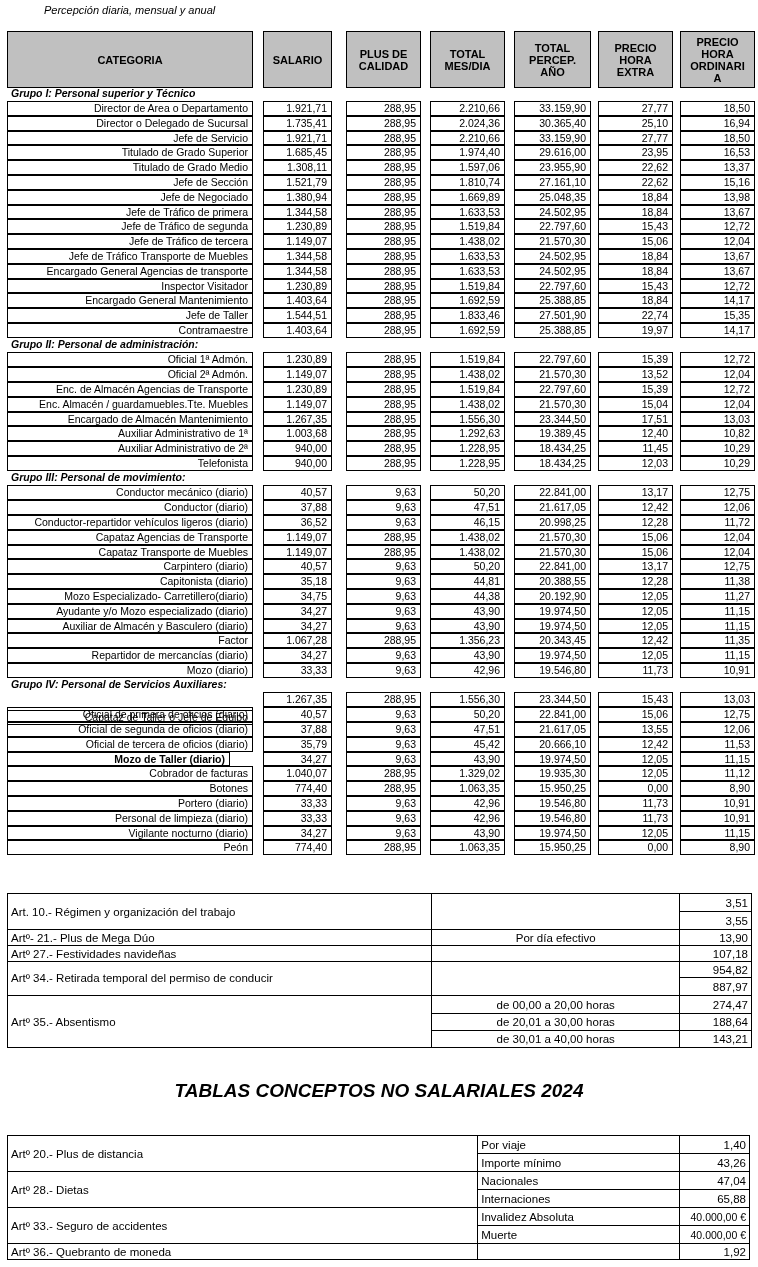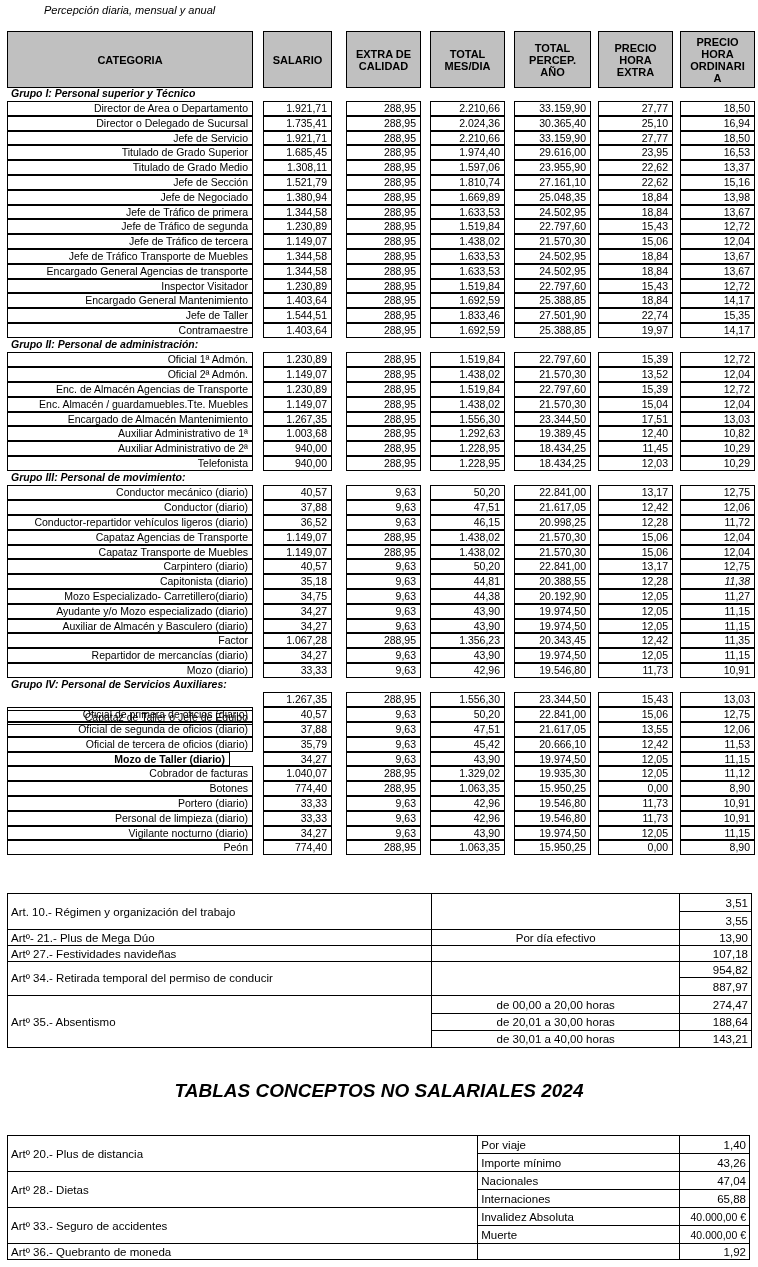--- a/index.html
+++ b/index.html
@@ -26,21 +26,21 @@
 <div class="abs subtitle">Percepción diaria, mensual y anual</div>
 
 <div id="salary-table">
     <div class="hdr" style="left: 7px; width: 246px;">
       <span style="white-space: pre-line;">CATEGORIA</span>
     </div>
     <div class="hdr" style="left: 263px; width: 69px;">
       <span style="white-space: pre-line;">SALARIO</span>
     </div>
     <div class="hdr" style="left: 346px; width: 75px;">
-      <span style="white-space: pre-line;">EXTRA DE
+      <span style="white-space: pre-line;">PLUS DE
 CALIDAD</span>
     </div>
     <div class="hdr" style="left: 430px; width: 75px;">
       <span style="white-space: pre-line;">TOTAL
 MES/DIA</span>
     </div>
     <div class="hdr" style="left: 514px; width: 77px;">
       <span style="white-space: pre-line;">TOTAL
 PERCEP.
 AÑO</span>
@@ -268,21 +268,21 @@
     <div class="cell" style="left: 430px; width: 75px; top: 559.4px;">50,20</div>
     <div class="cell" style="left: 514px; width: 77px; top: 559.4px;">22.841,00</div>
     <div class="cell" style="left: 598px; width: 75px; top: 559.4px;">13,17</div>
     <div class="cell" style="left: 680px; width: 75px; top: 559.4px;">12,75</div>
     <div class="cell" style="left: 7px; width: 246px; top: 574.2px;">Capitonista (diario)</div>
     <div class="cell" style="left: 263px; width: 69px; top: 574.2px;">35,18</div>
     <div class="cell" style="left: 346px; width: 75px; top: 574.2px;">9,63</div>
     <div class="cell" style="left: 430px; width: 75px; top: 574.2px;">44,81</div>
     <div class="cell" style="left: 514px; width: 77px; top: 574.2px;">20.388,55</div>
     <div class="cell" style="left: 598px; width: 75px; top: 574.2px;">12,28</div>
-    <div class="cell" style="left: 680px; width: 75px; top: 574.2px; font-style: italic;">11,38</div>
+    <div class="cell" style="left: 680px; width: 75px; top: 574.2px;">11,38</div>
     <div class="cell" style="left: 7px; width: 246px; top: 589px;">Mozo Especializado- Carretillero(diario)</div>
     <div class="cell" style="left: 263px; width: 69px; top: 589px;">34,75</div>
     <div class="cell" style="left: 346px; width: 75px; top: 589px;">9,63</div>
     <div class="cell" style="left: 430px; width: 75px; top: 589px;">44,38</div>
     <div class="cell" style="left: 514px; width: 77px; top: 589px;">20.192,90</div>
     <div class="cell" style="left: 598px; width: 75px; top: 589px;">12,05</div>
     <div class="cell" style="left: 680px; width: 75px; top: 589px;">11,27</div>
     <div class="cell" style="left: 7px; width: 246px; top: 603.8px;">Ayudante y/o Mozo especializado (diario)</div>
     <div class="cell" style="left: 263px; width: 69px; top: 603.8px;">34,27</div>
     <div class="cell" style="left: 346px; width: 75px; top: 603.8px;">9,63</div>

